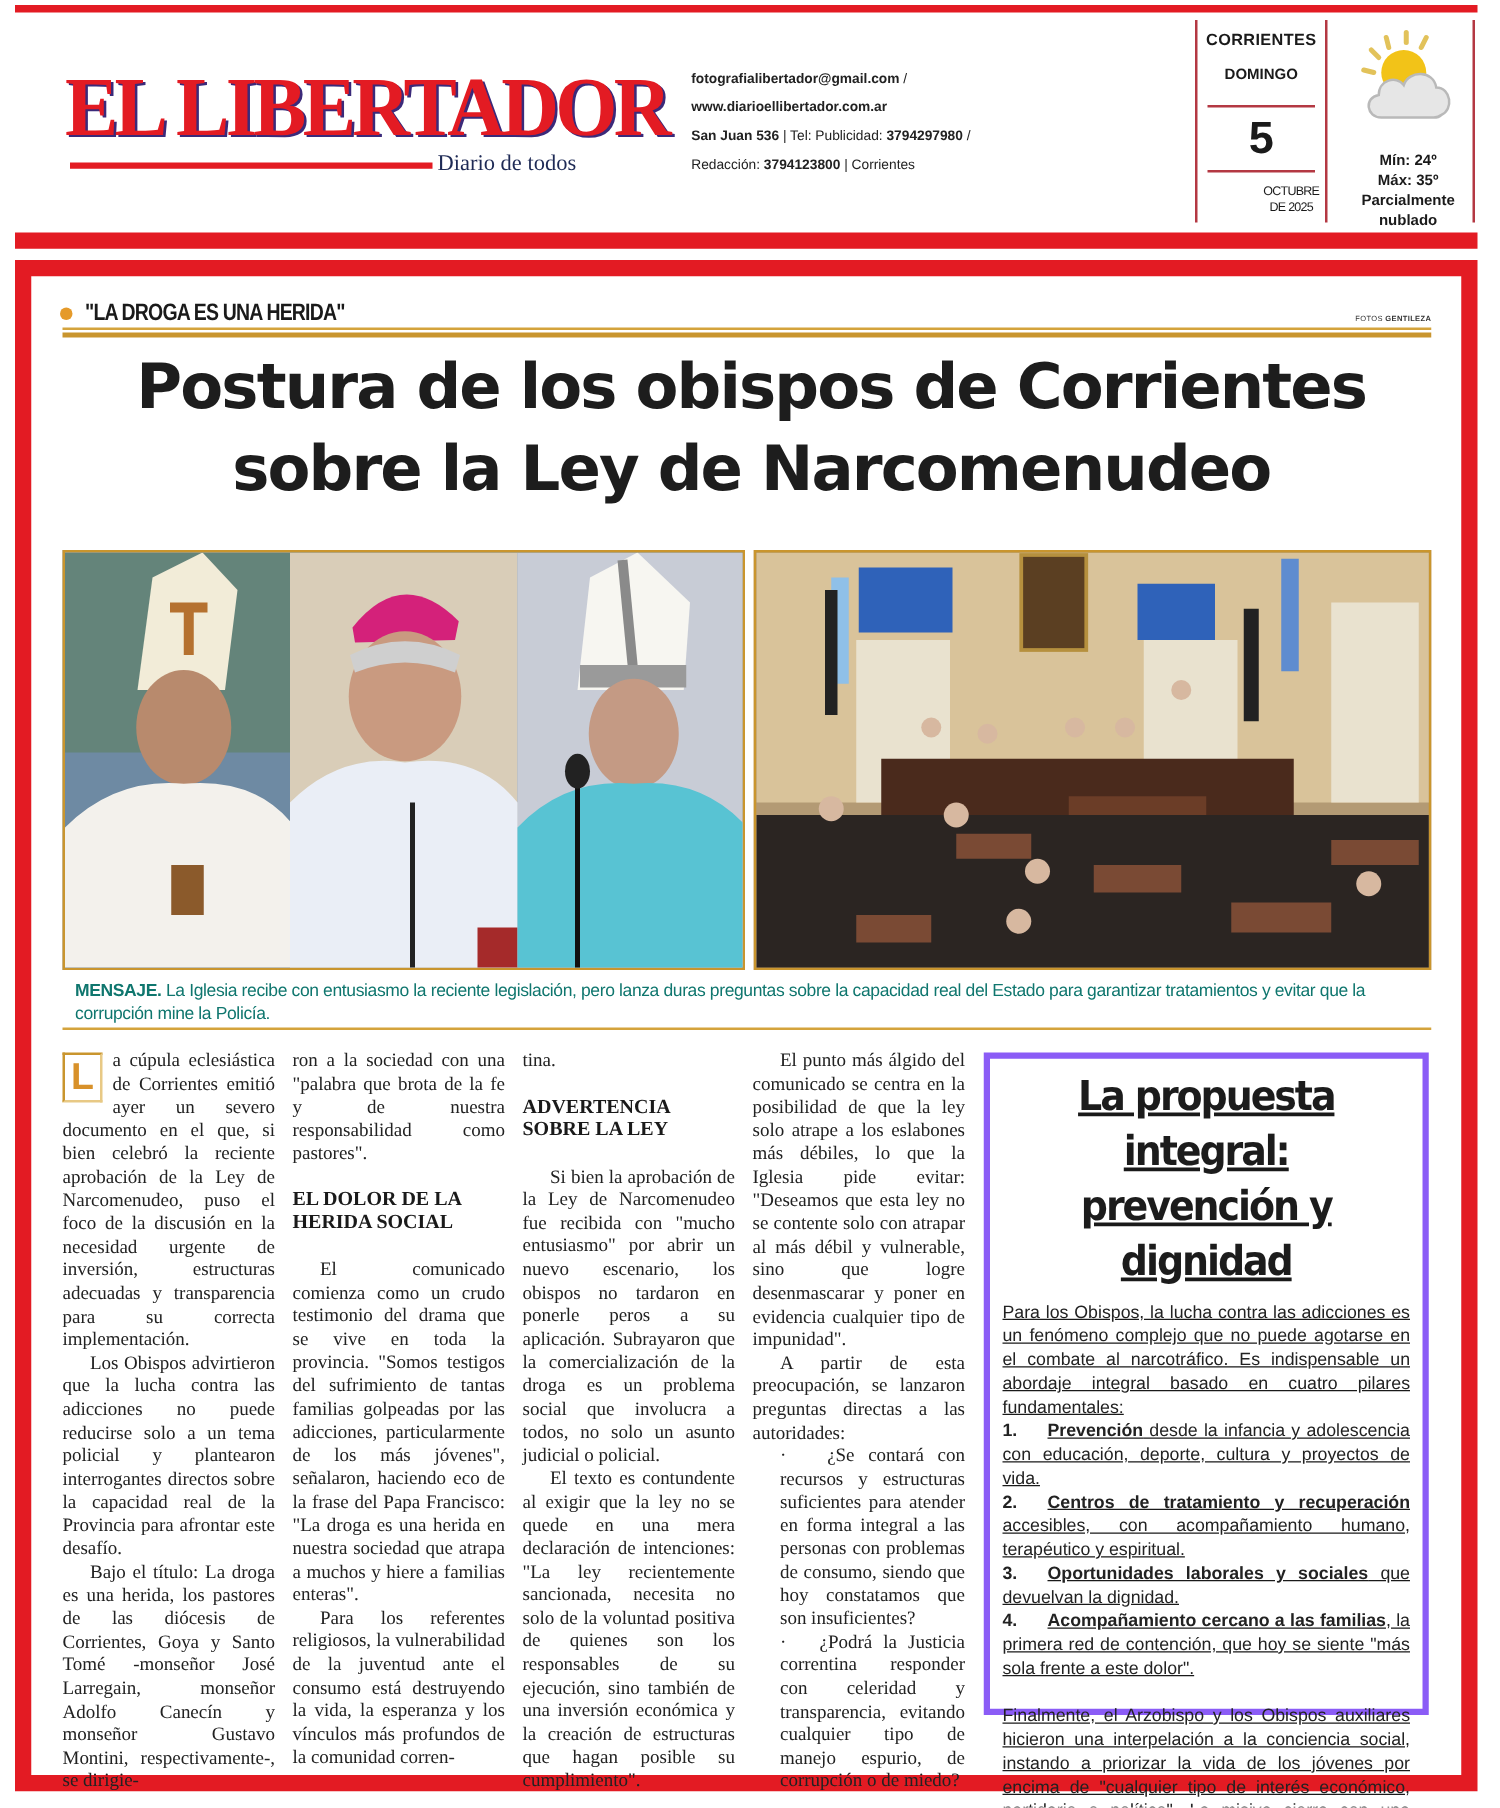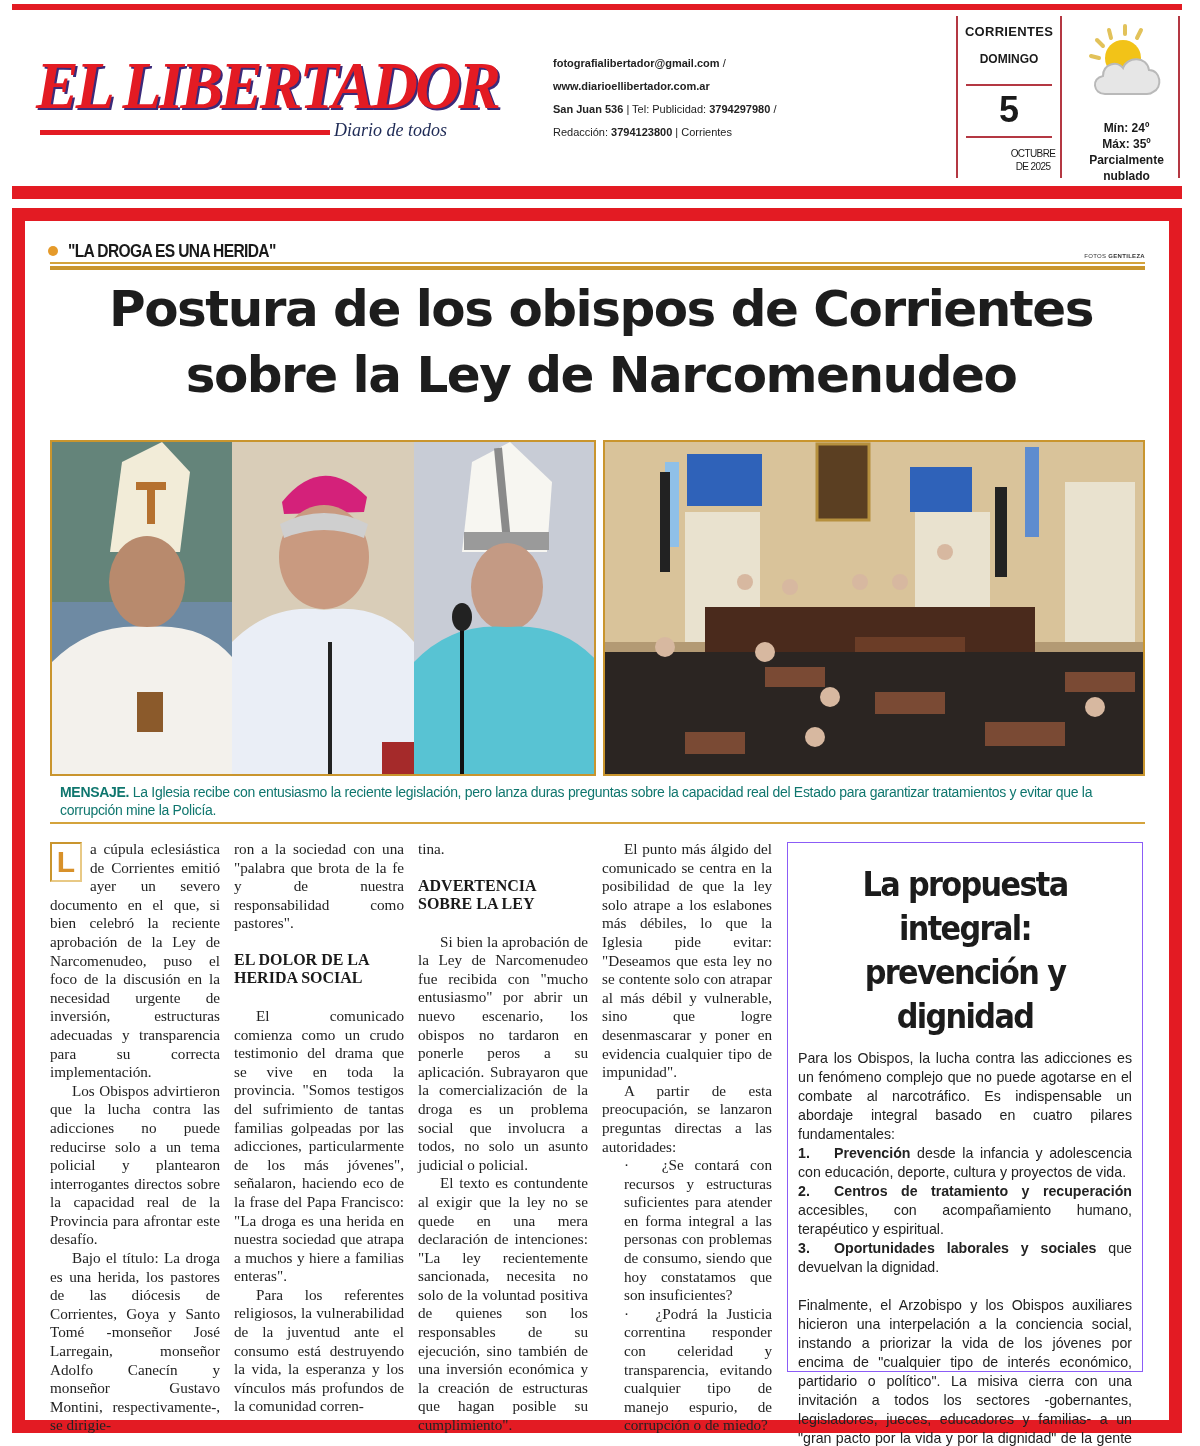--- a/index.html
+++ b/index.html
@@ -3,21 +3,21 @@
 <meta charset="utf-8">
 <style>
   * { box-sizing: border-box; margin: 0; padding: 0; }
   html, body { width: 1200px; height: 1446px; background: #ffffff; overflow: hidden; }
   body { position: relative; font-family: "Liberation Sans", sans-serif; color: #1a1a1a; }
 
   
   .rule-top { position: absolute; left: 12px; top: 4px; width: 1170px; height: 6px; background: #e31b23; }
   .rule-mast-bottom { position: absolute; left: 12px; top: 186px; width: 1170px; height: 13px; background: #e31b23; }
 
-  .logo { position: absolute; left: 36px; top: 52px; width: 420px; height: 92px; font-style: italic; }
+  .logo { position: absolute; left: 52px; top: 52px; width: 420px; height: 92px; }
   .logo-word { position: absolute; left: 0; top: 0; font-family: "Liberation Serif", serif; font-weight: bold;
     font-size: 64px; letter-spacing: -3px; color: #e31b23; transform: scaleY(1.05); transform-origin: left top;
     text-shadow: 2px 2px 0 #3b2a7a; white-space: nowrap; line-height: 1; }
   .logo-bar { position: absolute; left: 4px; top: 78px; width: 290px; height: 5px; background: #e31b23; }
   .logo-tag { position: absolute; left: 298px; top: 68px; font-family: "Liberation Serif", serif; font-size: 18px; color: #1e2a55; white-space: nowrap; }
 
   .contact { position: absolute; left: 553px; top: 52px; font-size: 11px; line-height: 23px; color: #222; }
   .contact b { font-weight: bold; }
 
   .date-box { position: absolute; left: 956px; top: 16px; width: 106px; height: 162px;
@@ -64,21 +64,21 @@
   .col h3 { font-family: "Liberation Serif", serif; font-weight: bold; font-size: 16px; line-height: 18px; color: #1a1a1a; margin: 18px 0 20px; text-align: left; text-indent: 0; }
   .col-1 { left: 50px; }
   .col-2 { left: 234px; }
   .col-3 { left: 418px; }
   .col-4 { left: 602px; }
   .dropcap { float: left; width: 32px; height: 40px; margin: 2px 8px 0 0; border: 2px solid #c9952e; border-right-color: #e8c985; border-bottom-color: #e8c985;
     font-family: "Liberation Sans", sans-serif; font-weight: bold; font-size: 30px; line-height: 36px; color: #d8912a; text-align: center; }
   .bullet { padding-left: 22px; text-indent: 0 !important; }
 
   
-  .sidebox { position: absolute; left: 787px; top: 842px; width: 356px; height: 530px; border: 1px solid #8b5cf6; padding: 12px 10px; }
+  .sidebox { position: absolute; left: 787px; top: 842px; width: 356px; height: 530px; border: 5px solid #8b5cf6; padding: 0 10px; text-decoration: underline; }
   .sidebox-title { font-family: "DejaVu Sans", sans-serif; font-weight: bold; font-size: 33px; line-height: 44px; letter-spacing: -1.8px;
     text-align: center; color: #1c1c1c; margin-top: 8px; transform: scaleX(0.92); }
   .sidebox-body { font-family: "Liberation Sans", sans-serif; font-size: 14.2px; line-height: 19px; color: #222; text-align: justify; margin-top: 10px; }
   .sidebox-body .li { display: block; }
   .sidebox-body .num { font-weight: bold; display: inline-block; width: 36px; }
   .sidebox-body .strong { font-weight: bold; }
   .sidebox-body .gap { height: 19px; }
 </style>
 </head>
 <body>
@@ -248,16 +248,17 @@
 <div class="sidebox">
   <div class="sidebox-title">
     <div>La propuesta integral:</div>
     <div>prevención y dignidad</div>
   </div>
   <div class="sidebox-body">
     <div>Para los Obispos, la lucha contra las adicciones es un fenómeno complejo que no puede agotarse en el combate al narcotráfico. Es indispensable un abordaje integral basado en cuatro pilares fundamentales:</div>
     <div class="li"><span class="num">1.</span><span class="strong">Prevención</span><span> desde la infancia y adolescencia con educación, deporte, cultura y proyectos de vida.</span></div>
     <div class="li"><span class="num">2.</span><span class="strong">Centros de tratamiento y recuperación</span><span> accesibles, con acompañamiento humano, terapéutico y espiritual.</span></div>
     <div class="li"><span class="num">3.</span><span class="strong">Oportunidades laborales y sociales</span><span> que devuelvan la dignidad.</span></div>
+    <div class="li"><span class="num">4.</span><span class="strong">Acompañamiento cercano a las familias</span><span>, la primera red de contención, que hoy se siente "más sola frente a este dolor".</span></div>
     <div class="gap"></div>
     <div>Finalmente, el Arzobispo y los Obispos auxiliares hicieron una interpelación a la conciencia social, instando a priorizar la vida de los jóvenes por encima de "cualquier tipo de interés económico, partidario o político". La misiva cierra con una invitación a todos los sectores -gobernantes, legisladores, jueces, educadores y familias- a un "gran pacto por la vida y por la dignidad" de la gente de Corrientes.</div>
   </div>
 </div>
 
 </body></html>

